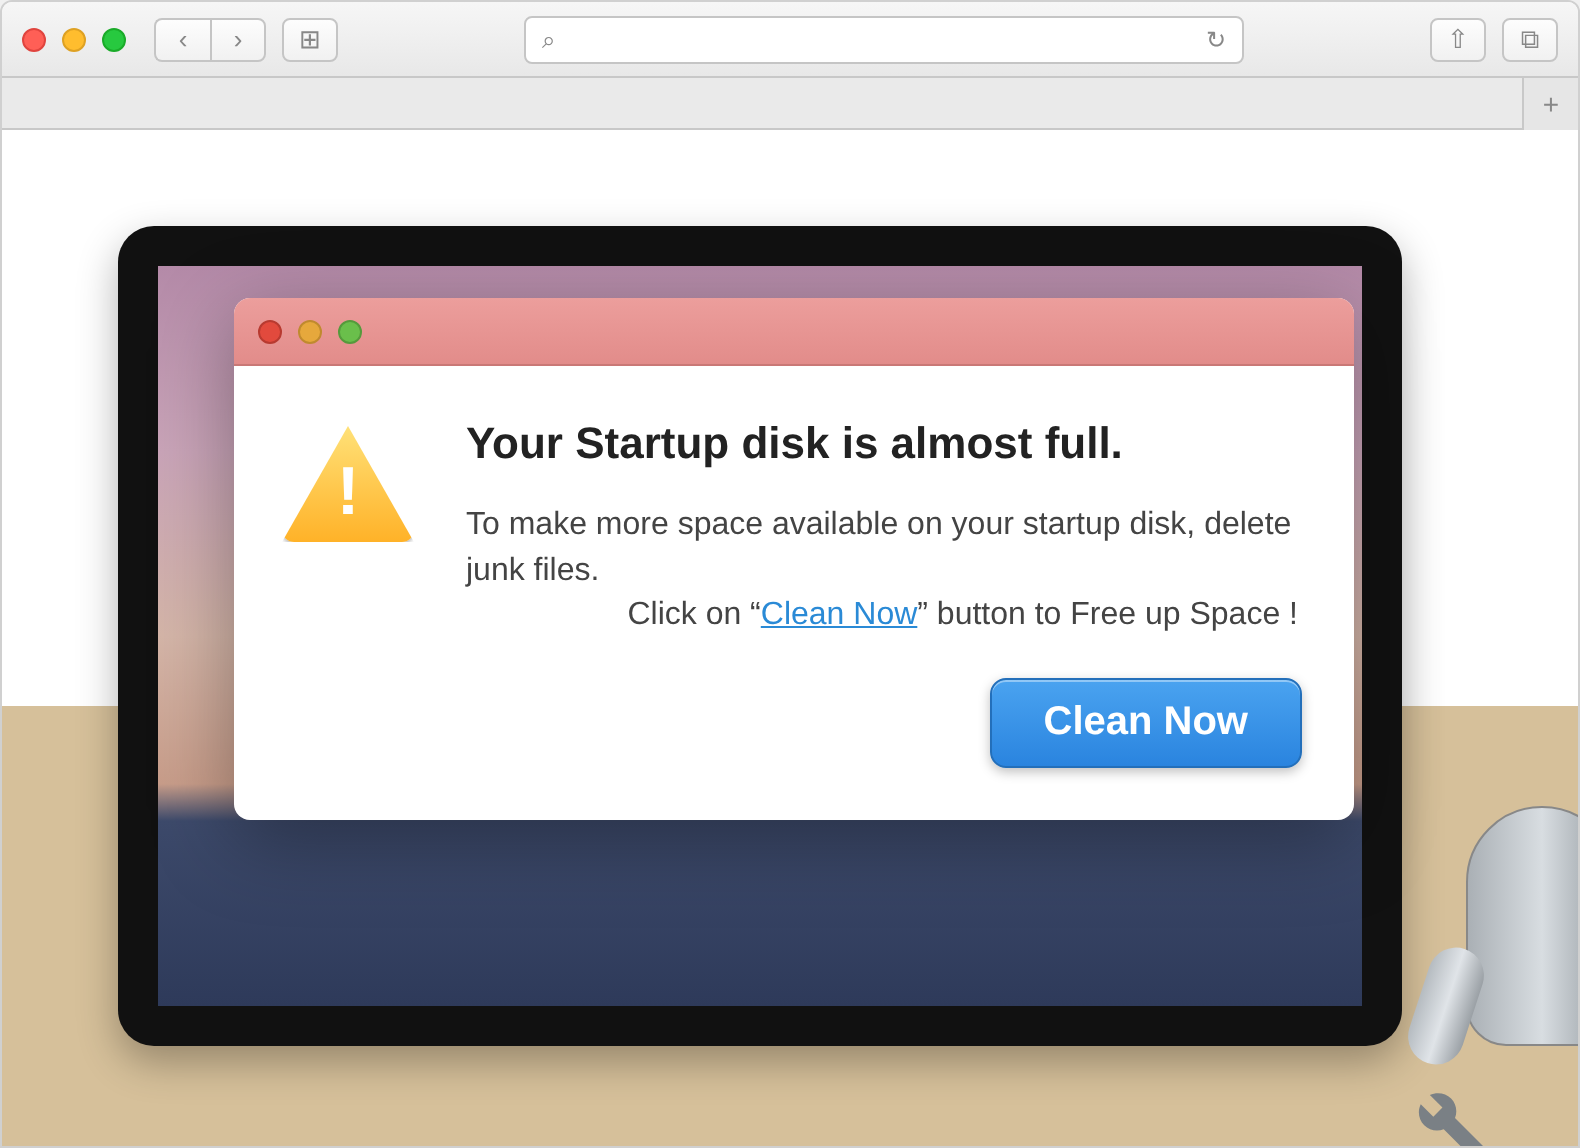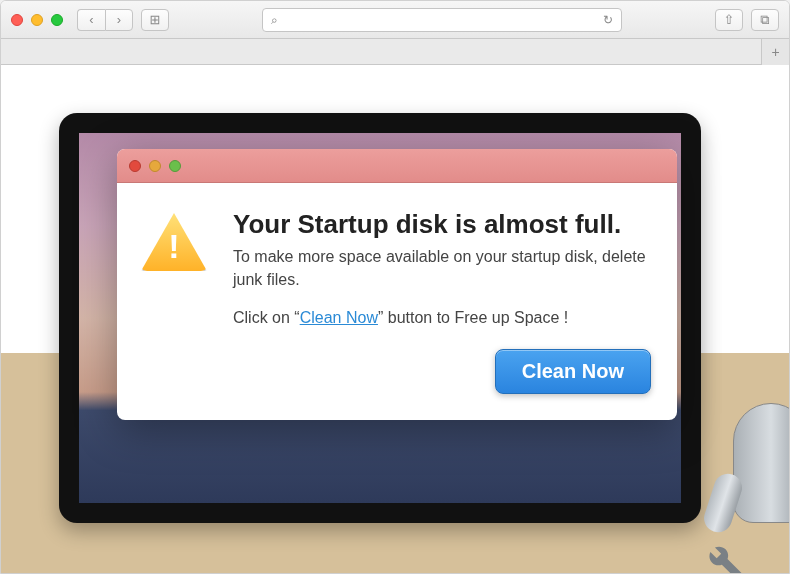--- a/index.html
+++ b/index.html
@@ -185,23 +185,23 @@
     .warn-triangle::after {
       content: "!";
       position: absolute;
       top: 14px; left: 0; right: 0;
       text-align: center;
       font-size: 34px;
       font-weight: 700;
       color: #fff;
     }
     .alert-text { flex: 1; color: #333; }
-    .alert-heading { font-size: 26px; font-weight: 700; margin-bottom: 5px; color:#222;}
-    .alert-p1 { font-size: 16px; line-height: 1.45; color:#444; margin-bottom: 18px;}
-    .alert-p2 { font-size: 16px; color:#444; }
+    .alert-heading { font-size: 22px; font-weight: 700; margin-bottom: 16px; color:#222;}
+    .alert-p1 { font-size: 16px; line-height: 1.45; color:#444; margin-bottom: 2px;}
+    .alert-p2 { font-size: 16px; color:#444;text-align:right; }
     .link { color:#2a8ad6; text-decoration: underline; }
     .alert-actions {
       display:flex; justify-content:flex-end;
       padding: 0 26px 26px;
     }
     .clean-btn {
       background: linear-gradient(#4aa3f0, #2a84df);
       border: 1px solid #236fba;
       color: #fff;
       font-size: 20px;

